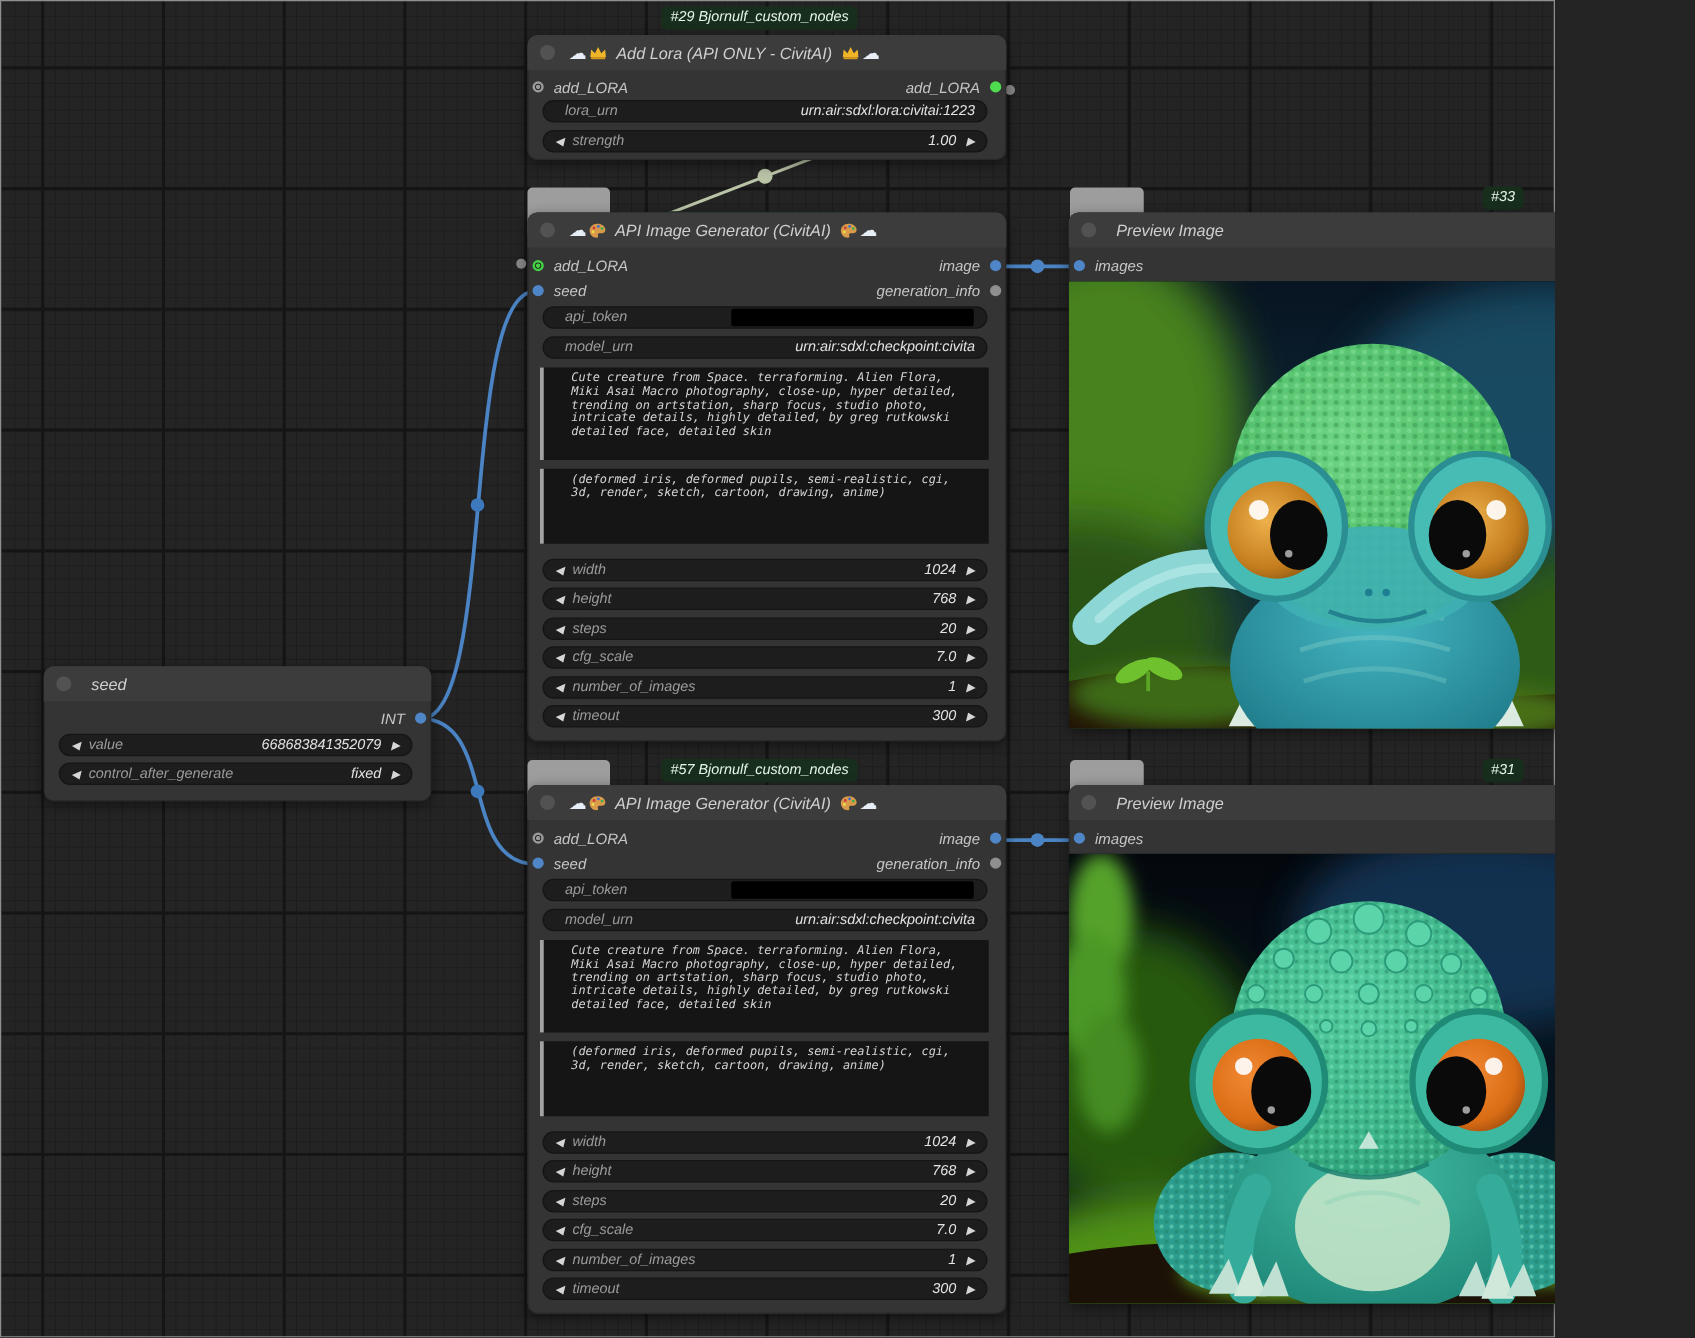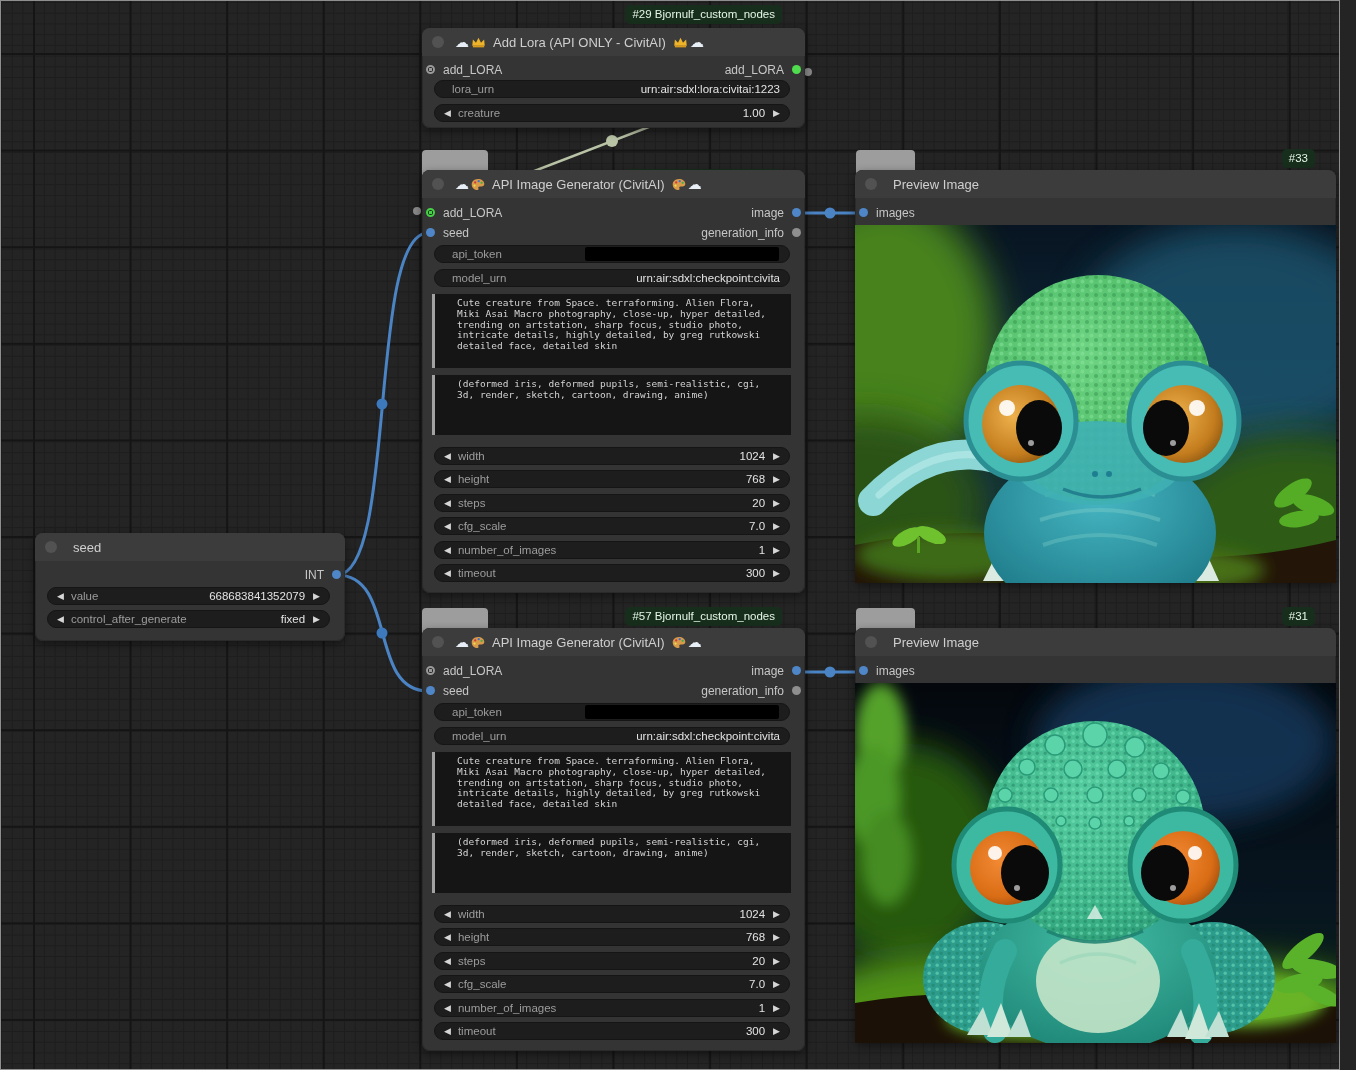--- a/index.html
+++ b/index.html
@@ -1,26 +1,26 @@
 <!DOCTYPE html>
 <html><head>
 <meta charset="utf-8">
 <style>
   html,body{margin:0;padding:0;background:#242424;}
-  #canvas{position:relative;width:1340px;height:1070px;overflow:hidden;
+  #canvas{position:relative;width:1244px;height:1070px;overflow:hidden;
     background-color:#242424;
     background-image:
       linear-gradient(#151515 2px, transparent 2px),
       linear-gradient(90deg,#151515 2px, transparent 2px),
       linear-gradient(#1d1d1d 1px, transparent 1px),
       linear-gradient(90deg,#1d1d1d 1px, transparent 1px);
     background-size:96.6px 96.6px,96.6px 96.6px,10.73px 10.73px,10.73px 10.73px;
     background-position:0 53px,33px 0,0 2px,1px 0;
     box-shadow:inset 0 0 0 1px #8f8f8f;
-    font-family:"Liberation Sans",sans-serif;}
+    font-family:"Liberation Sans",sans-serif;font-style:italic;}
   #wires{position:absolute;left:0;top:0;z-index:1;}
   .badge{position:absolute;z-index:1;font-size:11.5px;line-height:14px;padding:2px 7px 3px;
     border-radius:5px;background:#182e1d;color:#e6f6e6;white-space:nowrap;}
   .tbadge{position:absolute;z-index:1;font-family:"DejaVu Serif",serif;font-size:12px;line-height:14px;
     padding:20px 9px 6px;border-radius:4px;background:#9d9d9d;color:#2d2d2d;white-space:nowrap;}
   .node{position:absolute;z-index:2;background:#343434;border-radius:8px;
     box-shadow:0 3px 10px rgba(0,0,0,.45), inset 0 0 0 1px #2a2a2a;}
   .titlebar{position:absolute;left:0;top:0;right:0;height:28px;background:#3c3c3c;
     border-radius:8px 8px 0 0;display:flex;align-items:center;padding:0 10px;box-sizing:border-box;}
   .tdot{width:12px;height:12px;border-radius:50%;background:#525252;margin-right:10px;flex:none;}
@@ -104,21 +104,21 @@
       <span class="plabel">add_LORA</span>
       <span class="plabel r">add_LORA</span>
       <span class="port out p-green"></span>
     </div>
     <div class="pill" style="top:52px;">
       <span class="wlabel">lora_urn</span>
       <span class="wval">urn:air:sdxl:lora:civitai:1223</span>
     </div>
     <div class="pill num" style="top:76px;">
       <span class="arr">◀</span>
-      <span class="wlabel">creature</span>
+      <span class="wlabel">strength</span>
       <span class="wval">1.00</span>
       <span class="arr r">▶</span>
     </div>
   </div>
 
   <div class="node" style="left:422px;top:170px;width:383px;height:423px;">
     <div class="titlebar">
       <span class="tdot"></span>
       <span class="ticon cloudg">☁</span>
       <span class="ticon">

